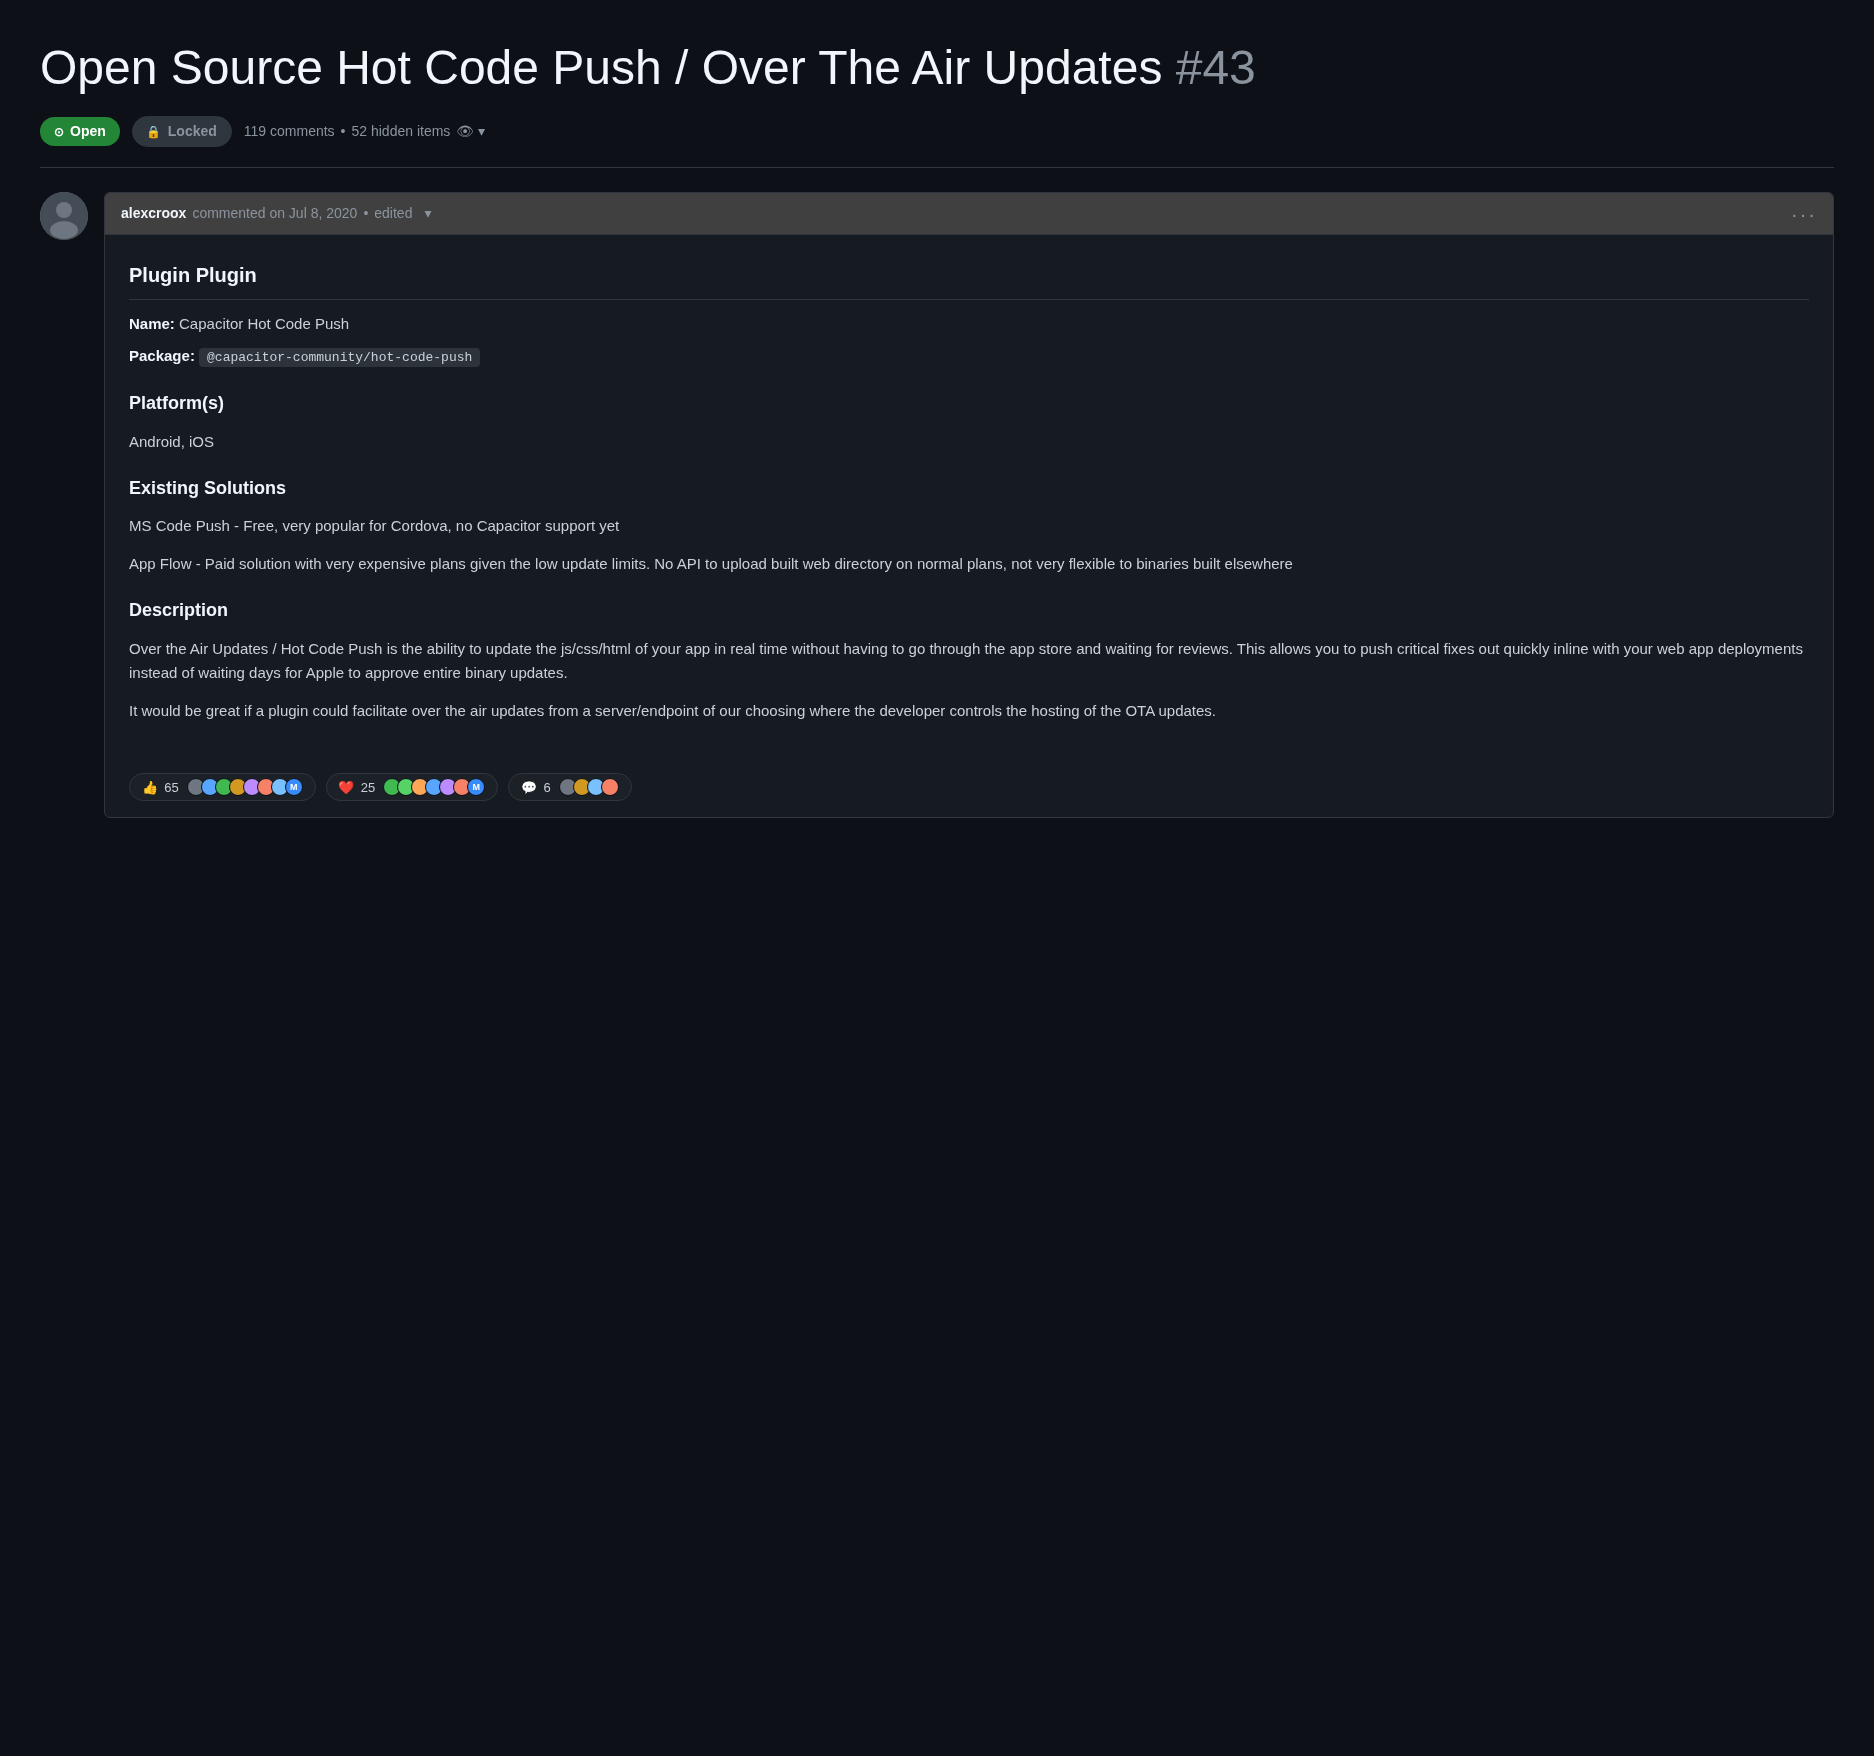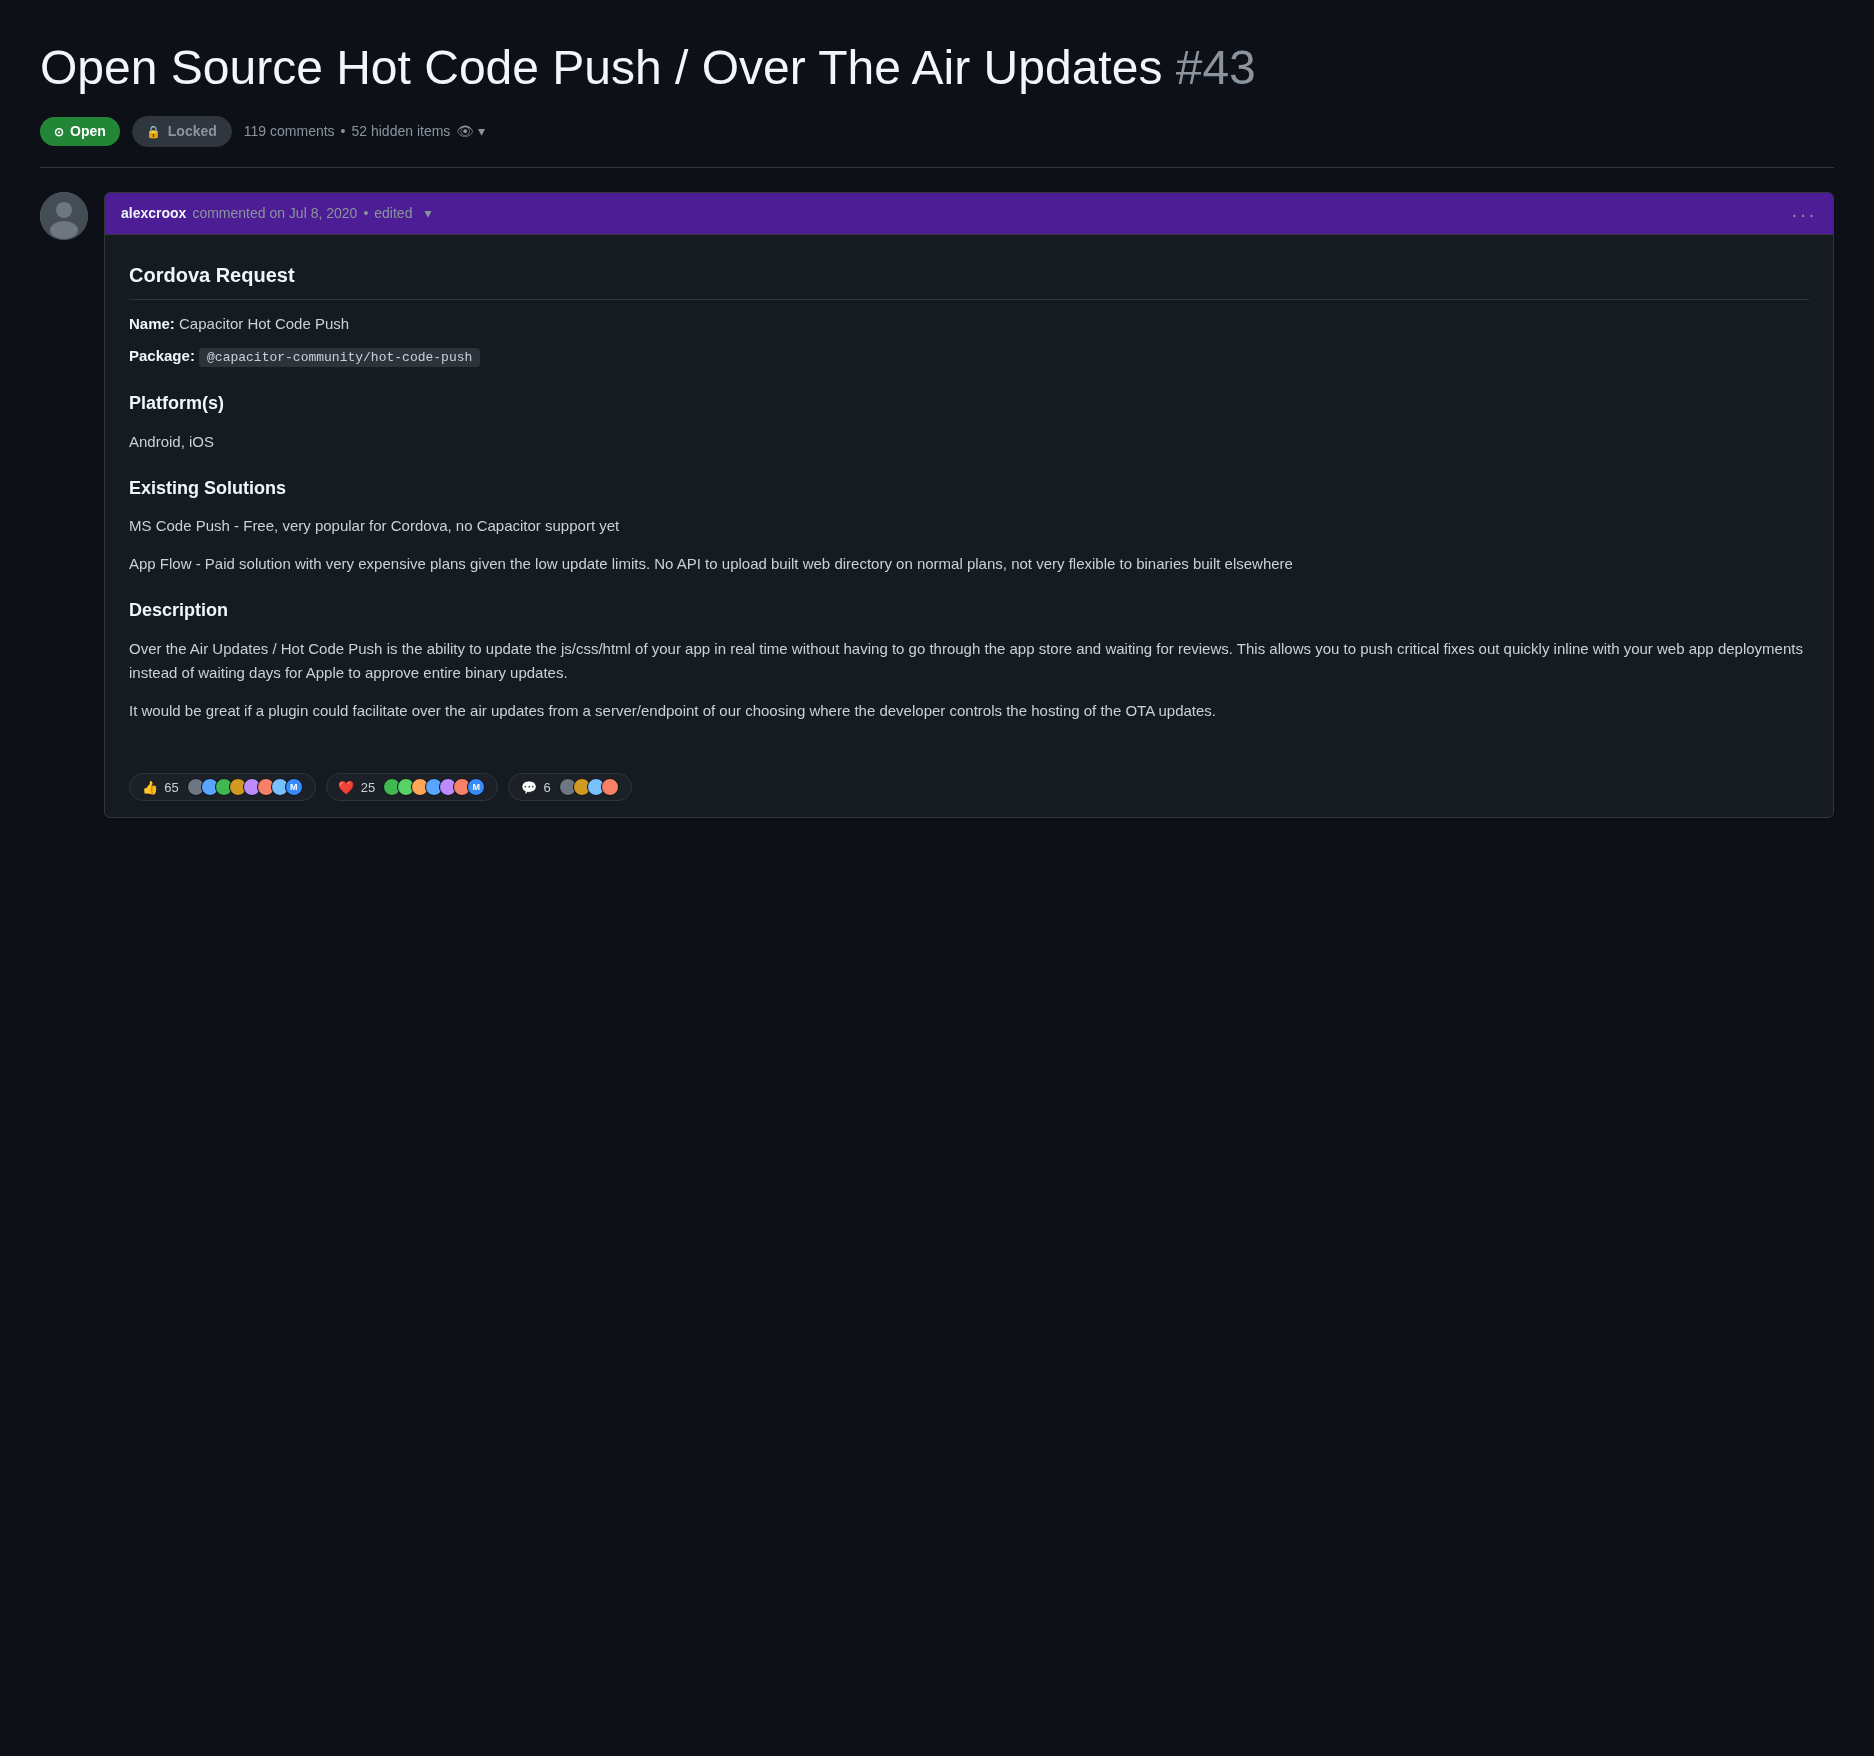--- a/index.html
+++ b/index.html
@@ -113,21 +113,21 @@
       border-radius: 6px;
       background: #161b22;
       overflow: hidden;
     }
 
     .comment-header {
       display: flex;
       align-items: center;
       justify-content: space-between;
       padding: 10px 16px;
-      background: #4c1d95;
+      background: #404040;
       border-bottom: 1px solid #30363d;
     }
 
     .comment-header-left {
       display: flex;
       align-items: center;
       gap: 6px;
       font-size: 14px;
       color: #8b949e;
     }
@@ -307,21 +307,21 @@
         <span class="comment-edited">
           <span>edited</span>
           <span>▾</span>
         </span>
       </div>
       <span class="comment-more">···</span>
     </div>
 
     <div class="comment-body">
 
-      <h2>Cordova Request</h2>
+      <h2>Plugin Plugin</h2>
 
       <div class="field-row">
         <strong>Name:</strong>
         <span> </span>
         <span>Capacitor Hot Code Push</span>
       </div>
 
       <div class="field-row">
         <strong>Package:</strong>
         <span> </span>

